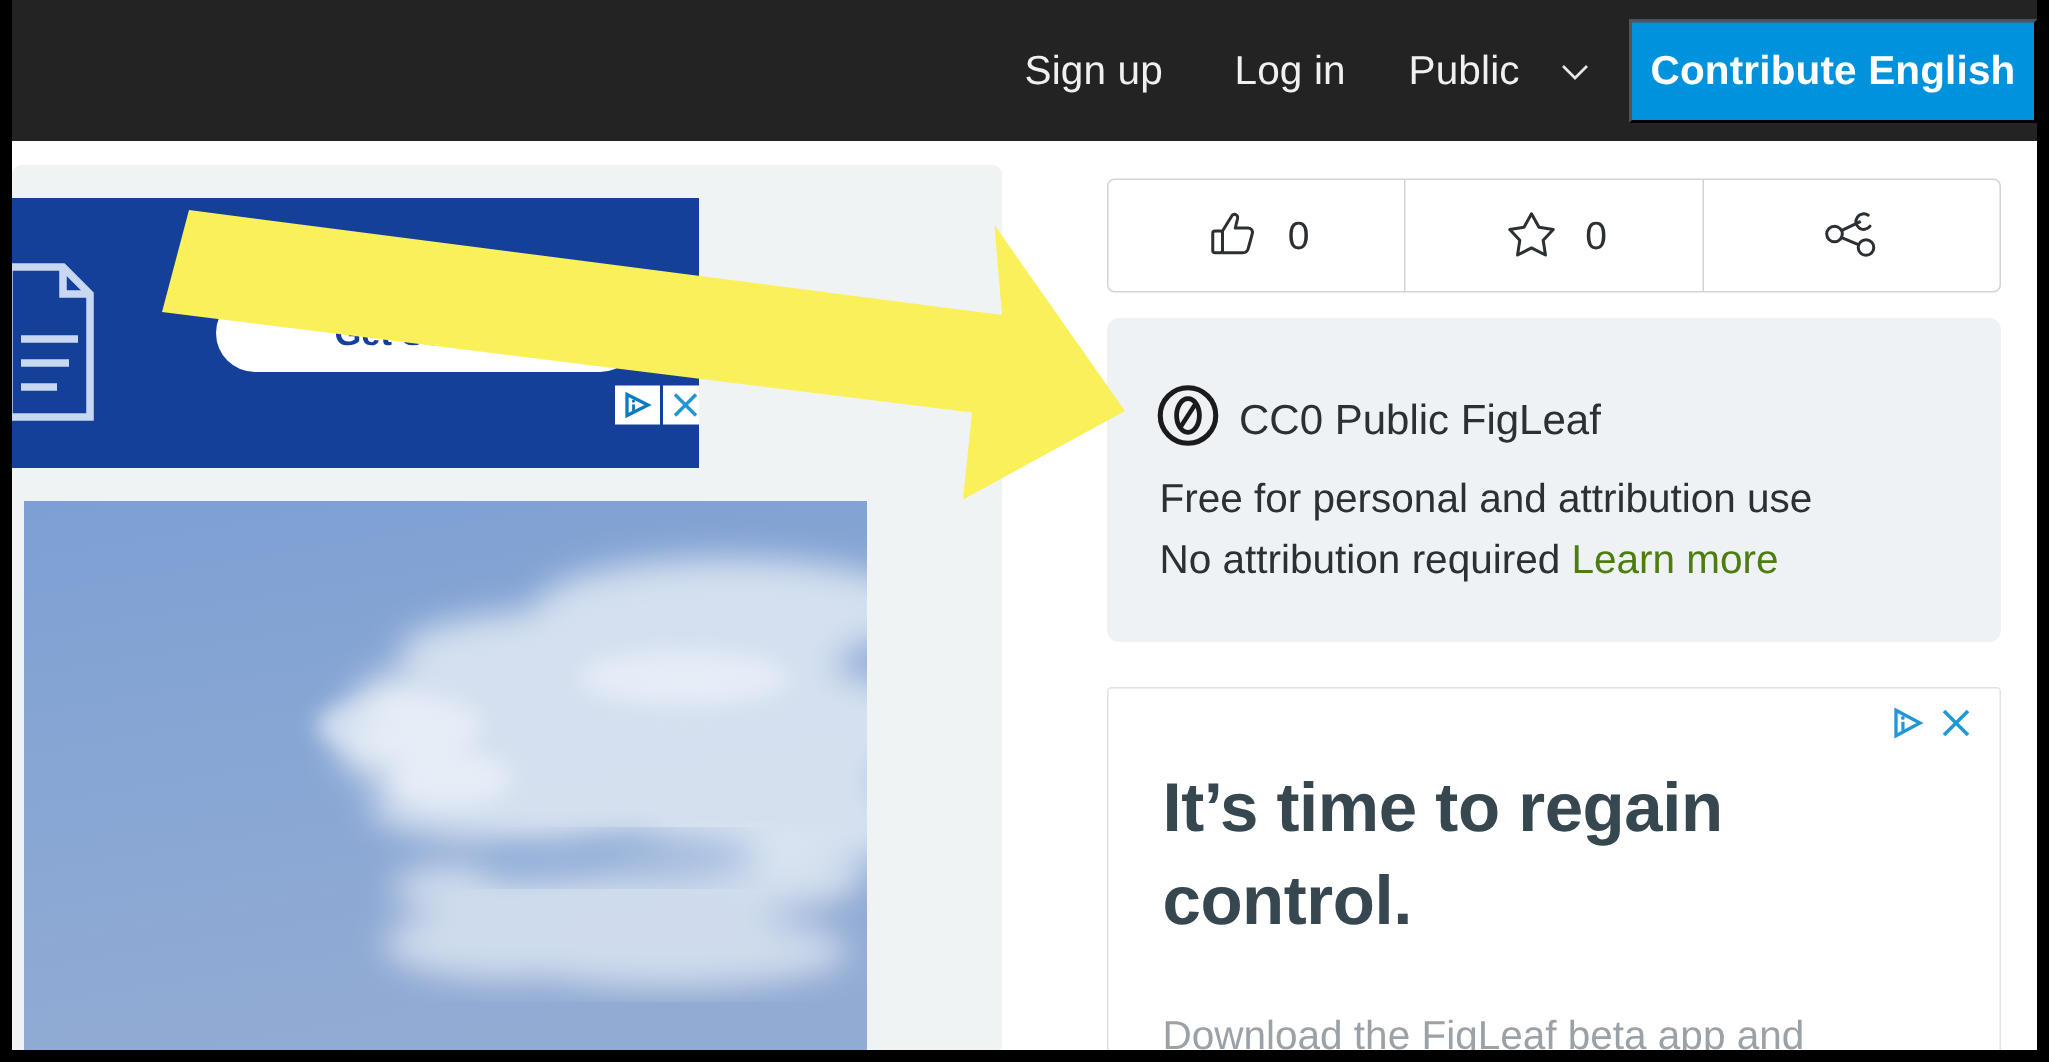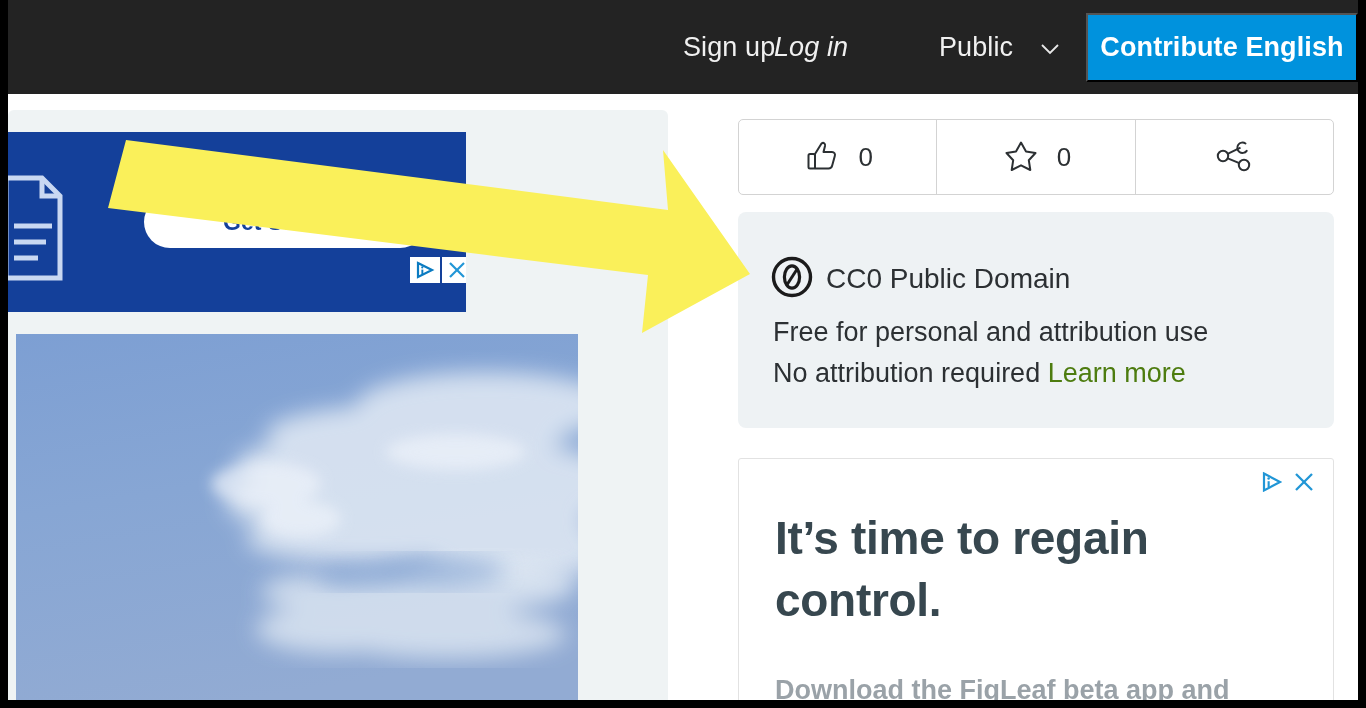--- a/index.html
+++ b/index.html
@@ -36,21 +36,21 @@
     position: absolute;
     top: 30px;
     color: #f0f0f0;
     font-size: 27px;
     line-height: 34px;
     letter-spacing: 0.1px;
     white-space: nowrap;
     cursor: pointer;
   }
   #nav-signup { left: 675px; }
-  #nav-login  { left: 766px; font-style: italic; }
+  #nav-login  { left: 815px; }
   #nav-lang   { left: 931px; }
   #lang-caret {
     position: absolute;
     left: 1033px; top: 41px;
     width: 18px; height: 11px;
     cursor: pointer;
   }
   #btn-contribute {
     position: absolute;
     left: 1078px; top: 13px;
@@ -232,21 +232,20 @@
     letter-spacing: -0.3px;
   }
   #right-ad-body {
     position: absolute;
     left: 36px; top: 212px;
     width: 520px;
     font-size: 27px;
     line-height: 38px;
     color: #9aa2a8;
     white-space: nowrap;
-    font-weight: bold;
   }
 
   
   #arrow-overlay {
     position: absolute;
     left: 0; top: 0;
     width: 1350px; height: 700px;
     pointer-events: none;
   }
 </style>
@@ -384,21 +383,21 @@
 
       <div id="cc0-box">
         <div id="cc0-head">
           <span>
             <svg width="42" height="42" viewBox="0 0 42 42">
               <circle cx="21" cy="21" r="18.5" fill="none" stroke="#1b1b1b" stroke-width="3.4"></circle>
               <ellipse cx="21" cy="21" rx="7.6" ry="11.2" fill="none" stroke="#1b1b1b" stroke-width="3.2"></ellipse>
               <line x1="15.5" y1="29.5" x2="26.5" y2="12.5" stroke="#1b1b1b" stroke-width="3"></line>
             </svg>
           </span>
-          <span id="cc0-title">CC0 Public Domain</span>
+          <span id="cc0-title">CC0 Public FigLeaf</span>
         </div>
         <div id="cc0-line1">Free for personal and attribution use</div>
         <div id="cc0-line2">
           <span>No attribution required </span><a id="cc0-learn">Learn more</a>
         </div>
       </div>
 
       <div id="right-ad">
         <div id="right-ad-badges" class="ad-badges">
           <span class="ad-badge-box">

